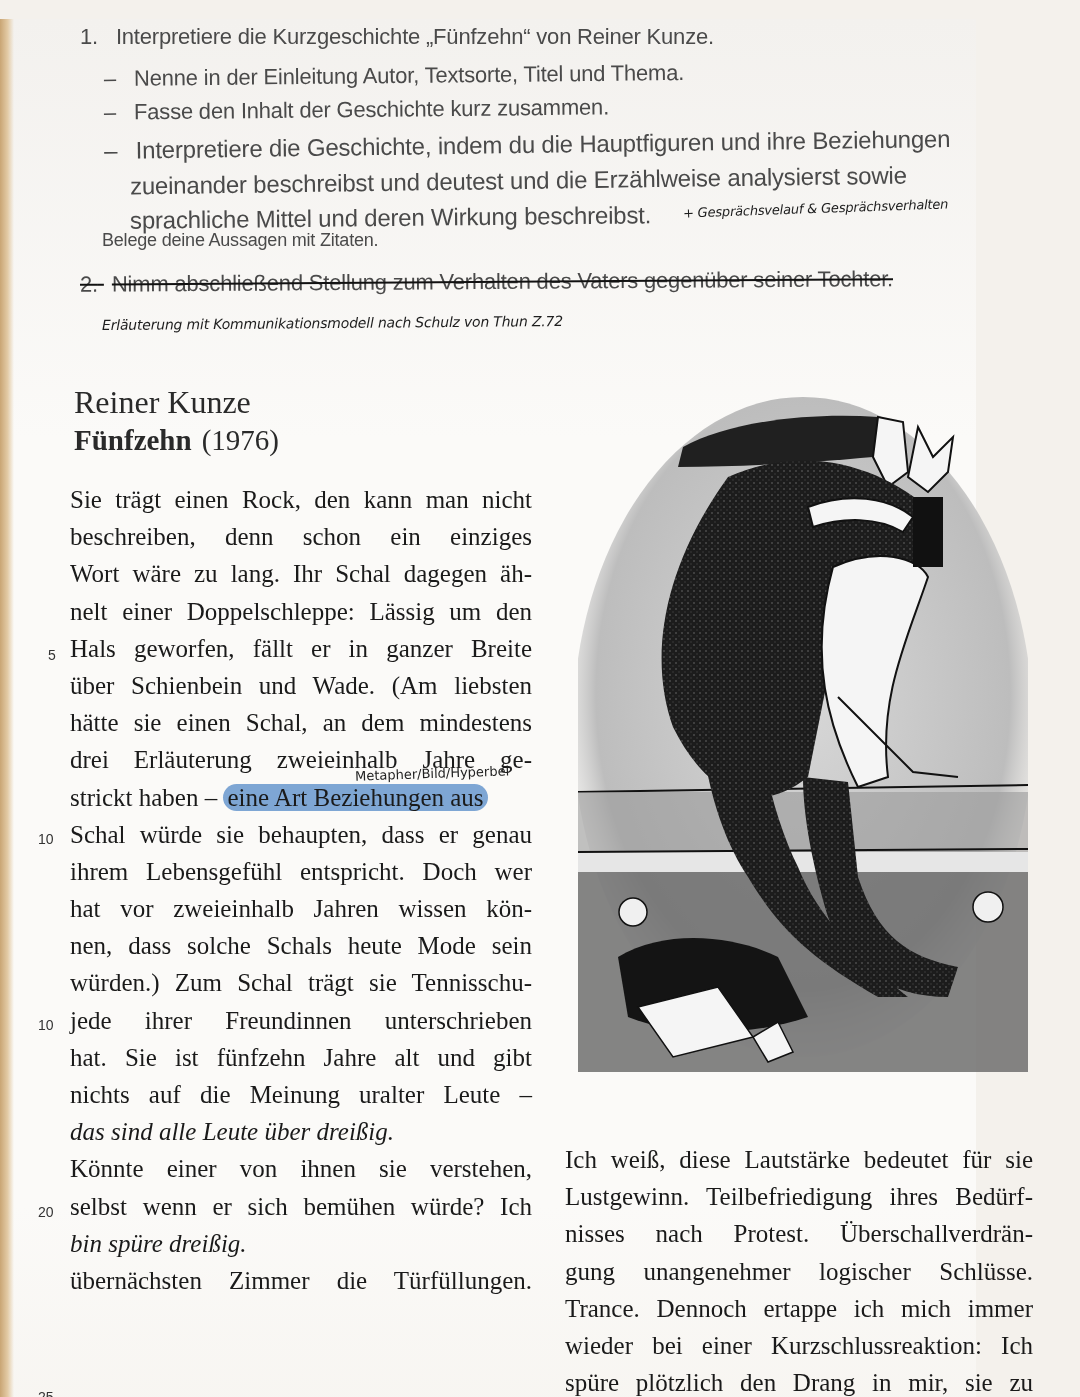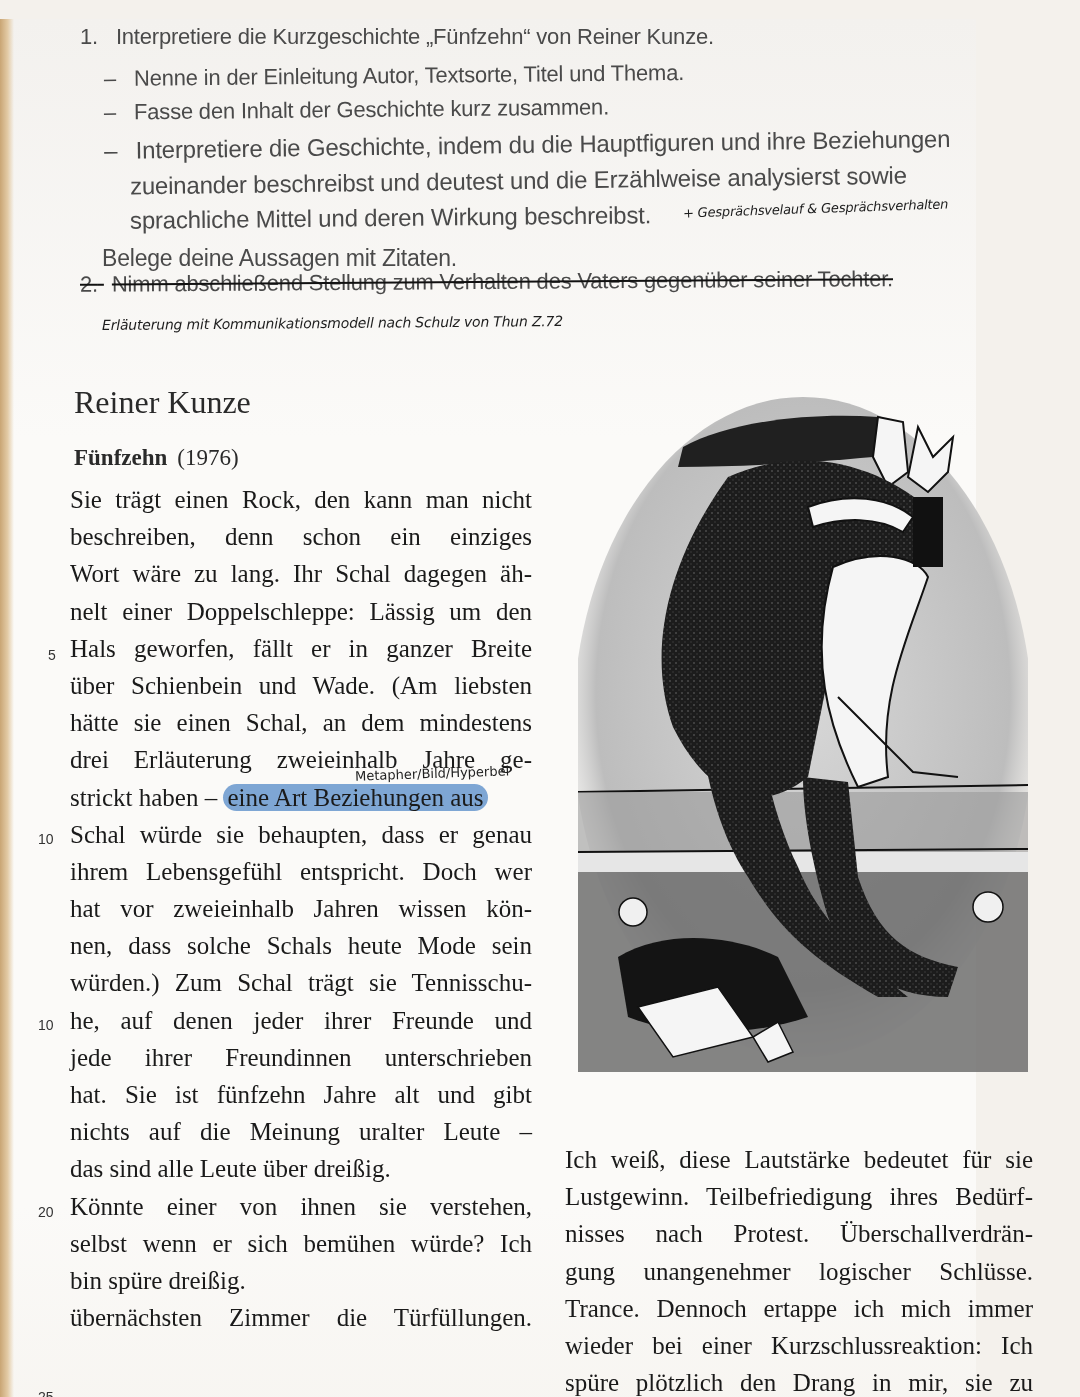--- a/index.html
+++ b/index.html
@@ -29,28 +29,28 @@
     position: absolute; left: 80px; top: 0; width: 920px;
     font-family: "Liberation Sans", sans-serif; color: #4a4a4a;
     font-size: 22px; letter-spacing: -0.2px;
   }
   .tline { position: absolute; white-space: nowrap; }
   .hand { font-family: "DejaVu Sans", sans-serif; color: #1e1e1e; font-style: italic; white-space: nowrap; position: absolute; }
   .strike { text-decoration: line-through; text-decoration-thickness: 2px; text-decoration-color: #111; }
 
   
   .author { position: absolute; left: 74px; top: 365px; font-size: 32px; color: #2a2a2a; }
-  .title { position: absolute; left: 74px; top: 426px; font-size: 23px; font-weight: bold; color: #2a2a2a; }
+  .title { position: absolute; left: 74px; top: 405px; font-size: 29px; font-weight: bold; color: #2a2a2a; }
   .title .year { font-weight: normal; margin-left: 10px; }
   .col-left { position: absolute; left: 70px; top: 462px; width: 462px; }
   .line {
     height: 37.2px; font-size: 25px; line-height: 37.2px;
     white-space: nowrap; text-align: justify; text-align-last: justify; color: #1a1a1a;
   }
-  .line.last { text-align-last: left; }
+  .line.last { text-align-last: left; font-style: italic; }
   .hl { background: #7ea6d4; border-radius: 14px; padding: 0 4px; }
   .lnum {
     position: absolute; left: 38px; font-size: 14px; color: #333;
     font-family: "Liberation Sans", sans-serif;
   }
   .annot-metapher { position: absolute; left: 355px; top: 747px; font-size: 13px; color: #222; font-family: "DejaVu Sans", sans-serif; white-space: nowrap; transform: rotate(-2deg); }
 
   .col-right { position: absolute; left: 565px; top: 1122px; width: 468px; }
 
   
@@ -76,21 +76,21 @@
       <span>–</span>
       <span style="margin-left:12px">Fasse den Inhalt der Geschichte kurz zusammen.</span>
     </div>
     <div class="tline" style="left:24px;top:112px;font-size:24px;transform:rotate(-0.8deg)">
       <span>–</span>
       <span style="margin-left:12px">Interpretiere die Geschichte, indem du die Hauptfiguren und ihre Beziehungen</span>
     </div>
     <div class="tline" style="left:50px;top:148px;font-size:24px;transform:rotate(-0.8deg)">zueinander beschreibst und deutest und die Erzählweise analysierst sowie</div>
     <div class="tline" style="left:50px;top:185px;font-size:24px;transform:rotate(-0.6deg)">sprachliche Mittel und deren Wirkung beschreibst.</div>
     <div class="hand" style="left:603px;top:182px;font-size:13px;transform:rotate(-2deg)">+ Gesprächsvelauf &amp; Gesprächsverhalten</div>
-    <div class="tline" style="left:22px;top:226px;font-size:23px">Belege deine Aussagen mit Zitaten.</div>
+    <div class="tline" style="left:22px;top:211px;font-size:18px">Belege deine Aussagen mit Zitaten.</div>
     <div class="tline strike" style="left:0;top:250px;font-size:22px;transform:rotate(-0.4deg)">
       <span>2.</span>
       <span style="margin-left:8px">Nimm abschließend Stellung zum Verhalten des Vaters gegenüber seiner Tochter.</span>
     </div>
     <div class="hand" style="left:22px;top:296px;font-size:14px;transform:rotate(-0.5deg)">Erläuterung mit Kommunikationsmodell nach Schulz von Thun  Z.72</div>
   </div>
 
   <div class="author">Reiner Kunze</div>
   <div class="title">
     <span>Fünfzehn</span><span class="year">(1976)</span>
@@ -106,21 +106,20 @@
     <div class="line">hätte sie einen Schal, an dem mindestens</div>
     <div class="line">drei Erläuterung zweieinhalb Jahre ge-</div>
     <div class="line" style="text-align-last:left">
       <span>strickt haben – </span><span class="hl">eine Art Beziehungen aus</span>
     </div>
     <div class="line">Schal würde sie behaupten, dass er genau</div>
     <div class="line">ihrem Lebensgefühl entspricht. Doch wer</div>
     <div class="line">hat vor zweieinhalb Jahren wissen kön-</div>
     <div class="line">nen, dass solche Schals heute Mode sein</div>
     <div class="line">würden.) Zum Schal trägt sie Tennisschu-</div>
-    <div class="line">he, auf denen jeder ihrer Freunde und</div>
     <div class="line">jede ihrer Freundinnen unterschrieben</div>
     <div class="line">hat. Sie ist fünfzehn Jahre alt und gibt</div>
     <div class="line">nichts auf die Meinung uralter Leute –</div>
     <div class="line last">das sind alle Leute über dreißig.</div>
     <div class="line">Könnte einer von ihnen sie verstehen,</div>
     <div class="line">selbst wenn er sich bemühen würde? Ich</div>
     <div class="line last">bin spüre dreißig.</div>
     <div class="line">übernächsten Zimmer die Türfüllungen.</div>
   </div>
 

